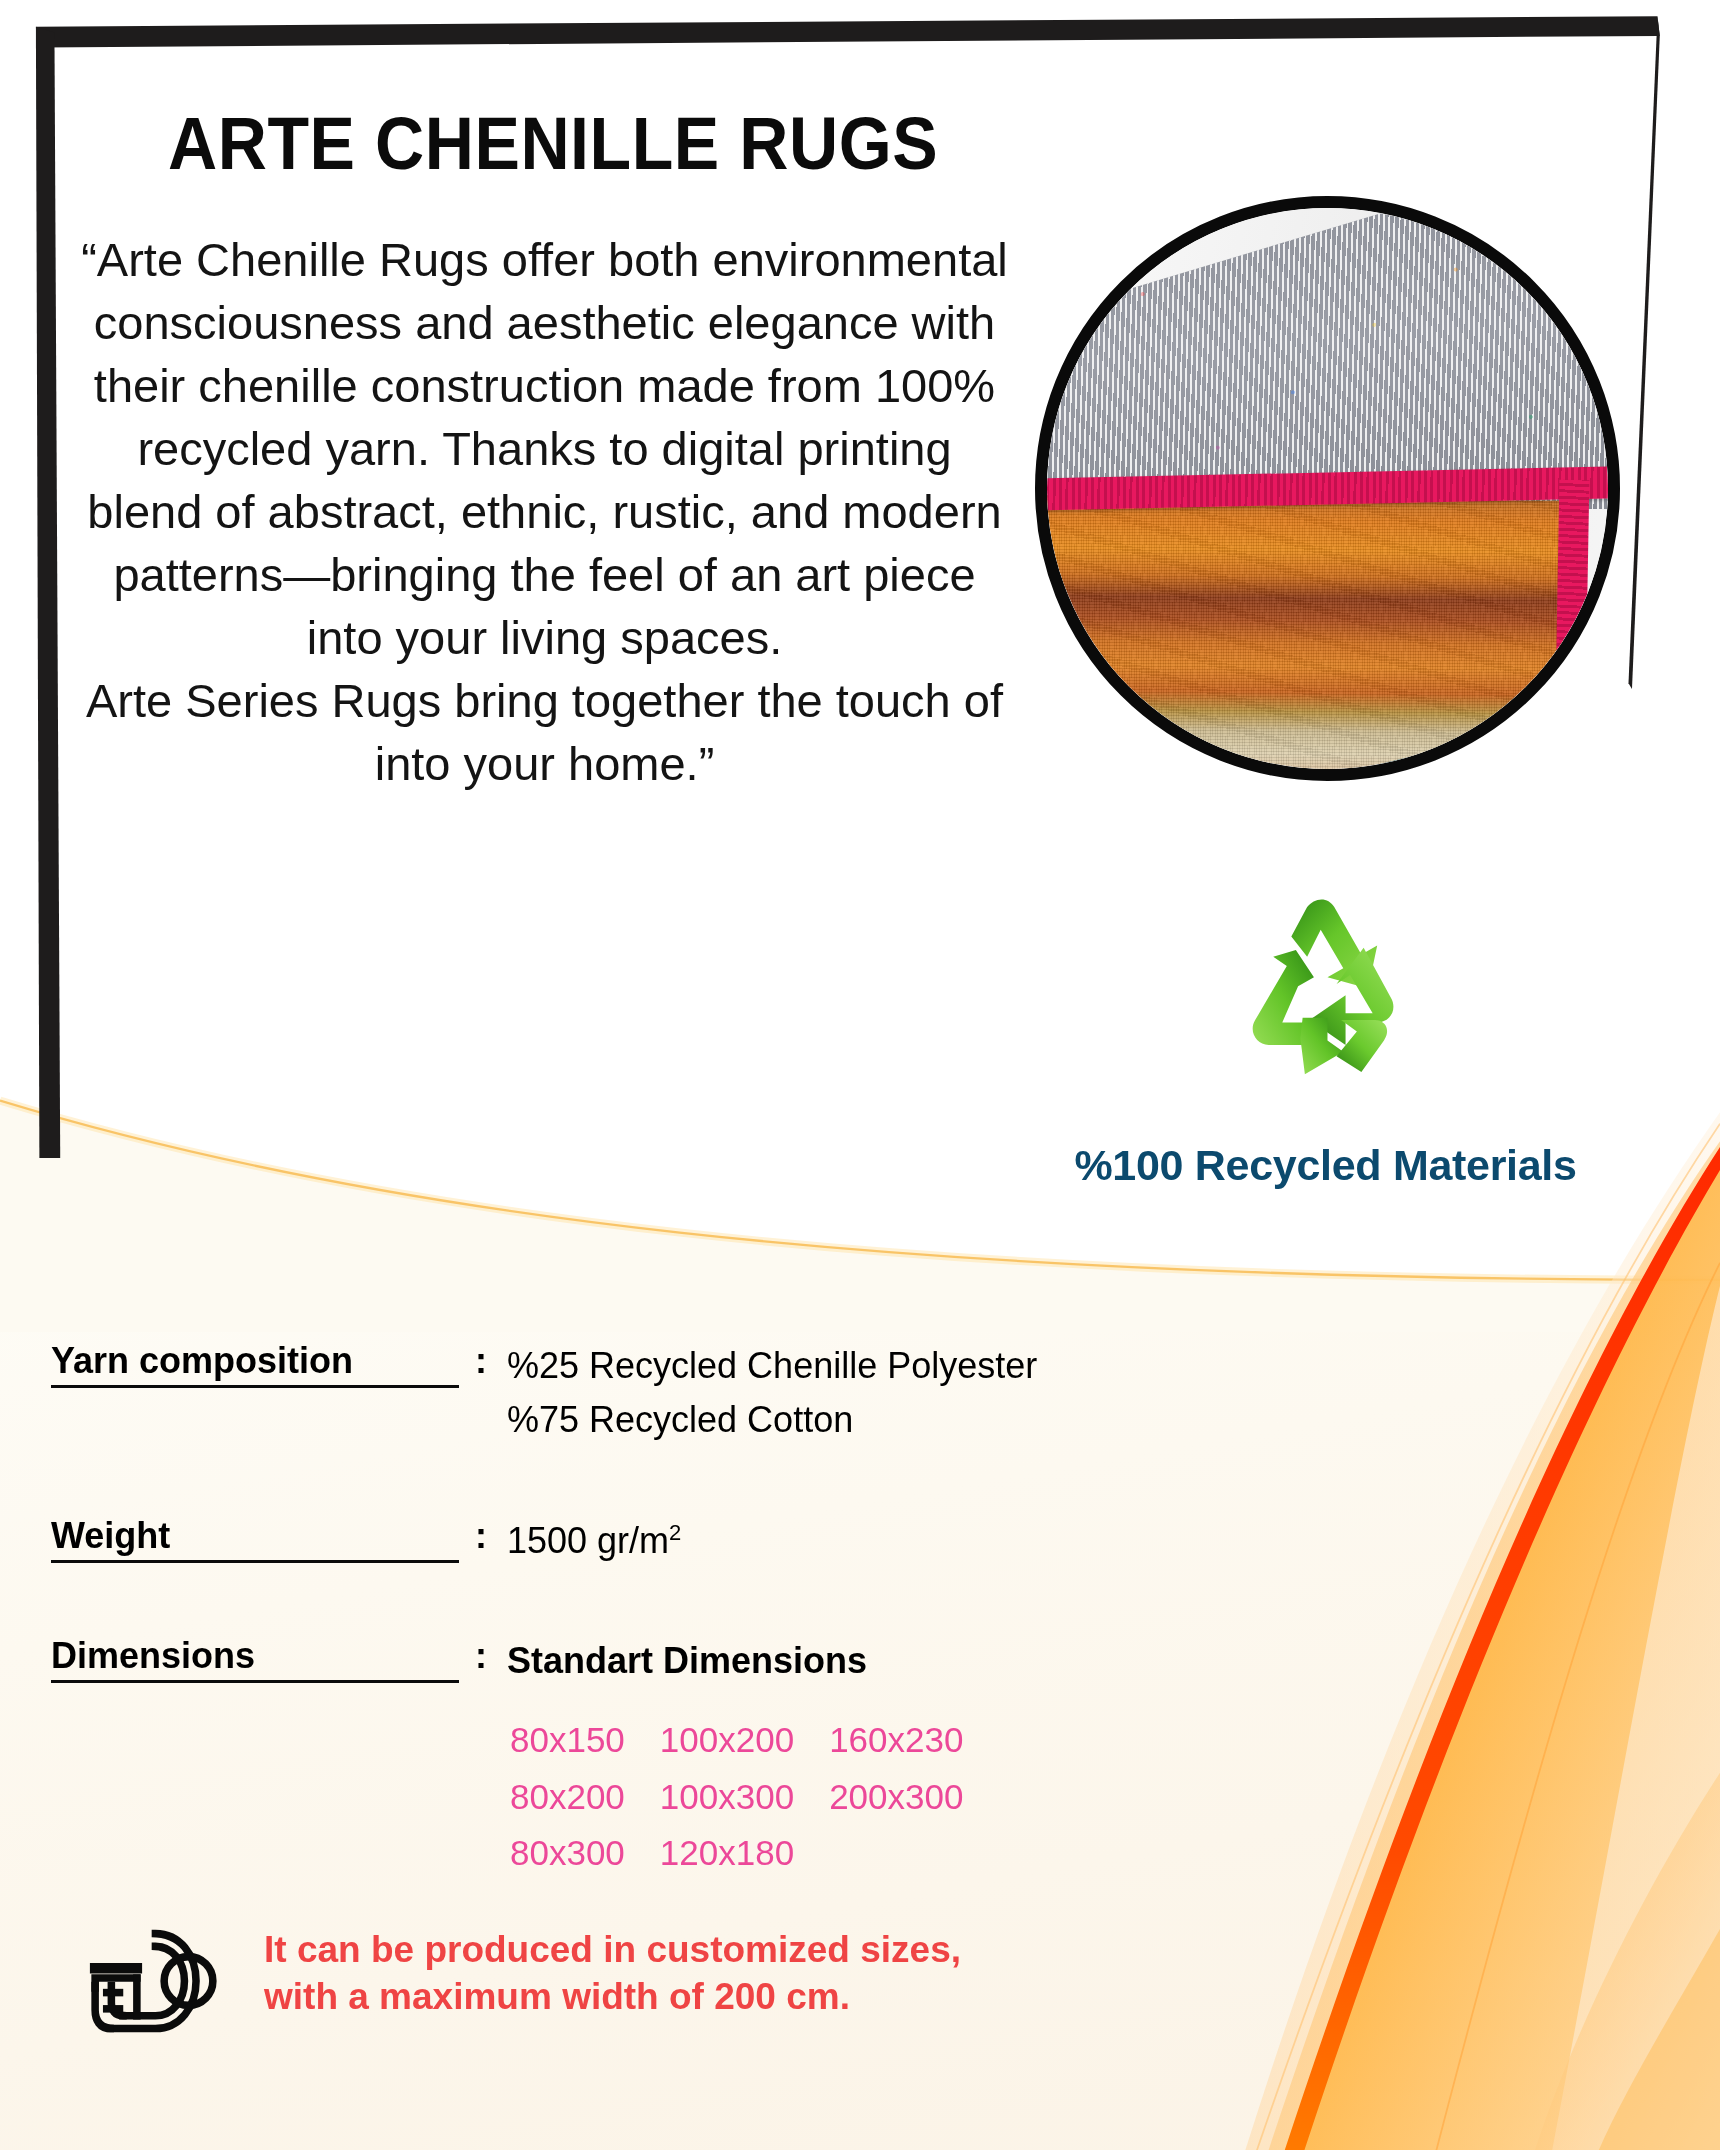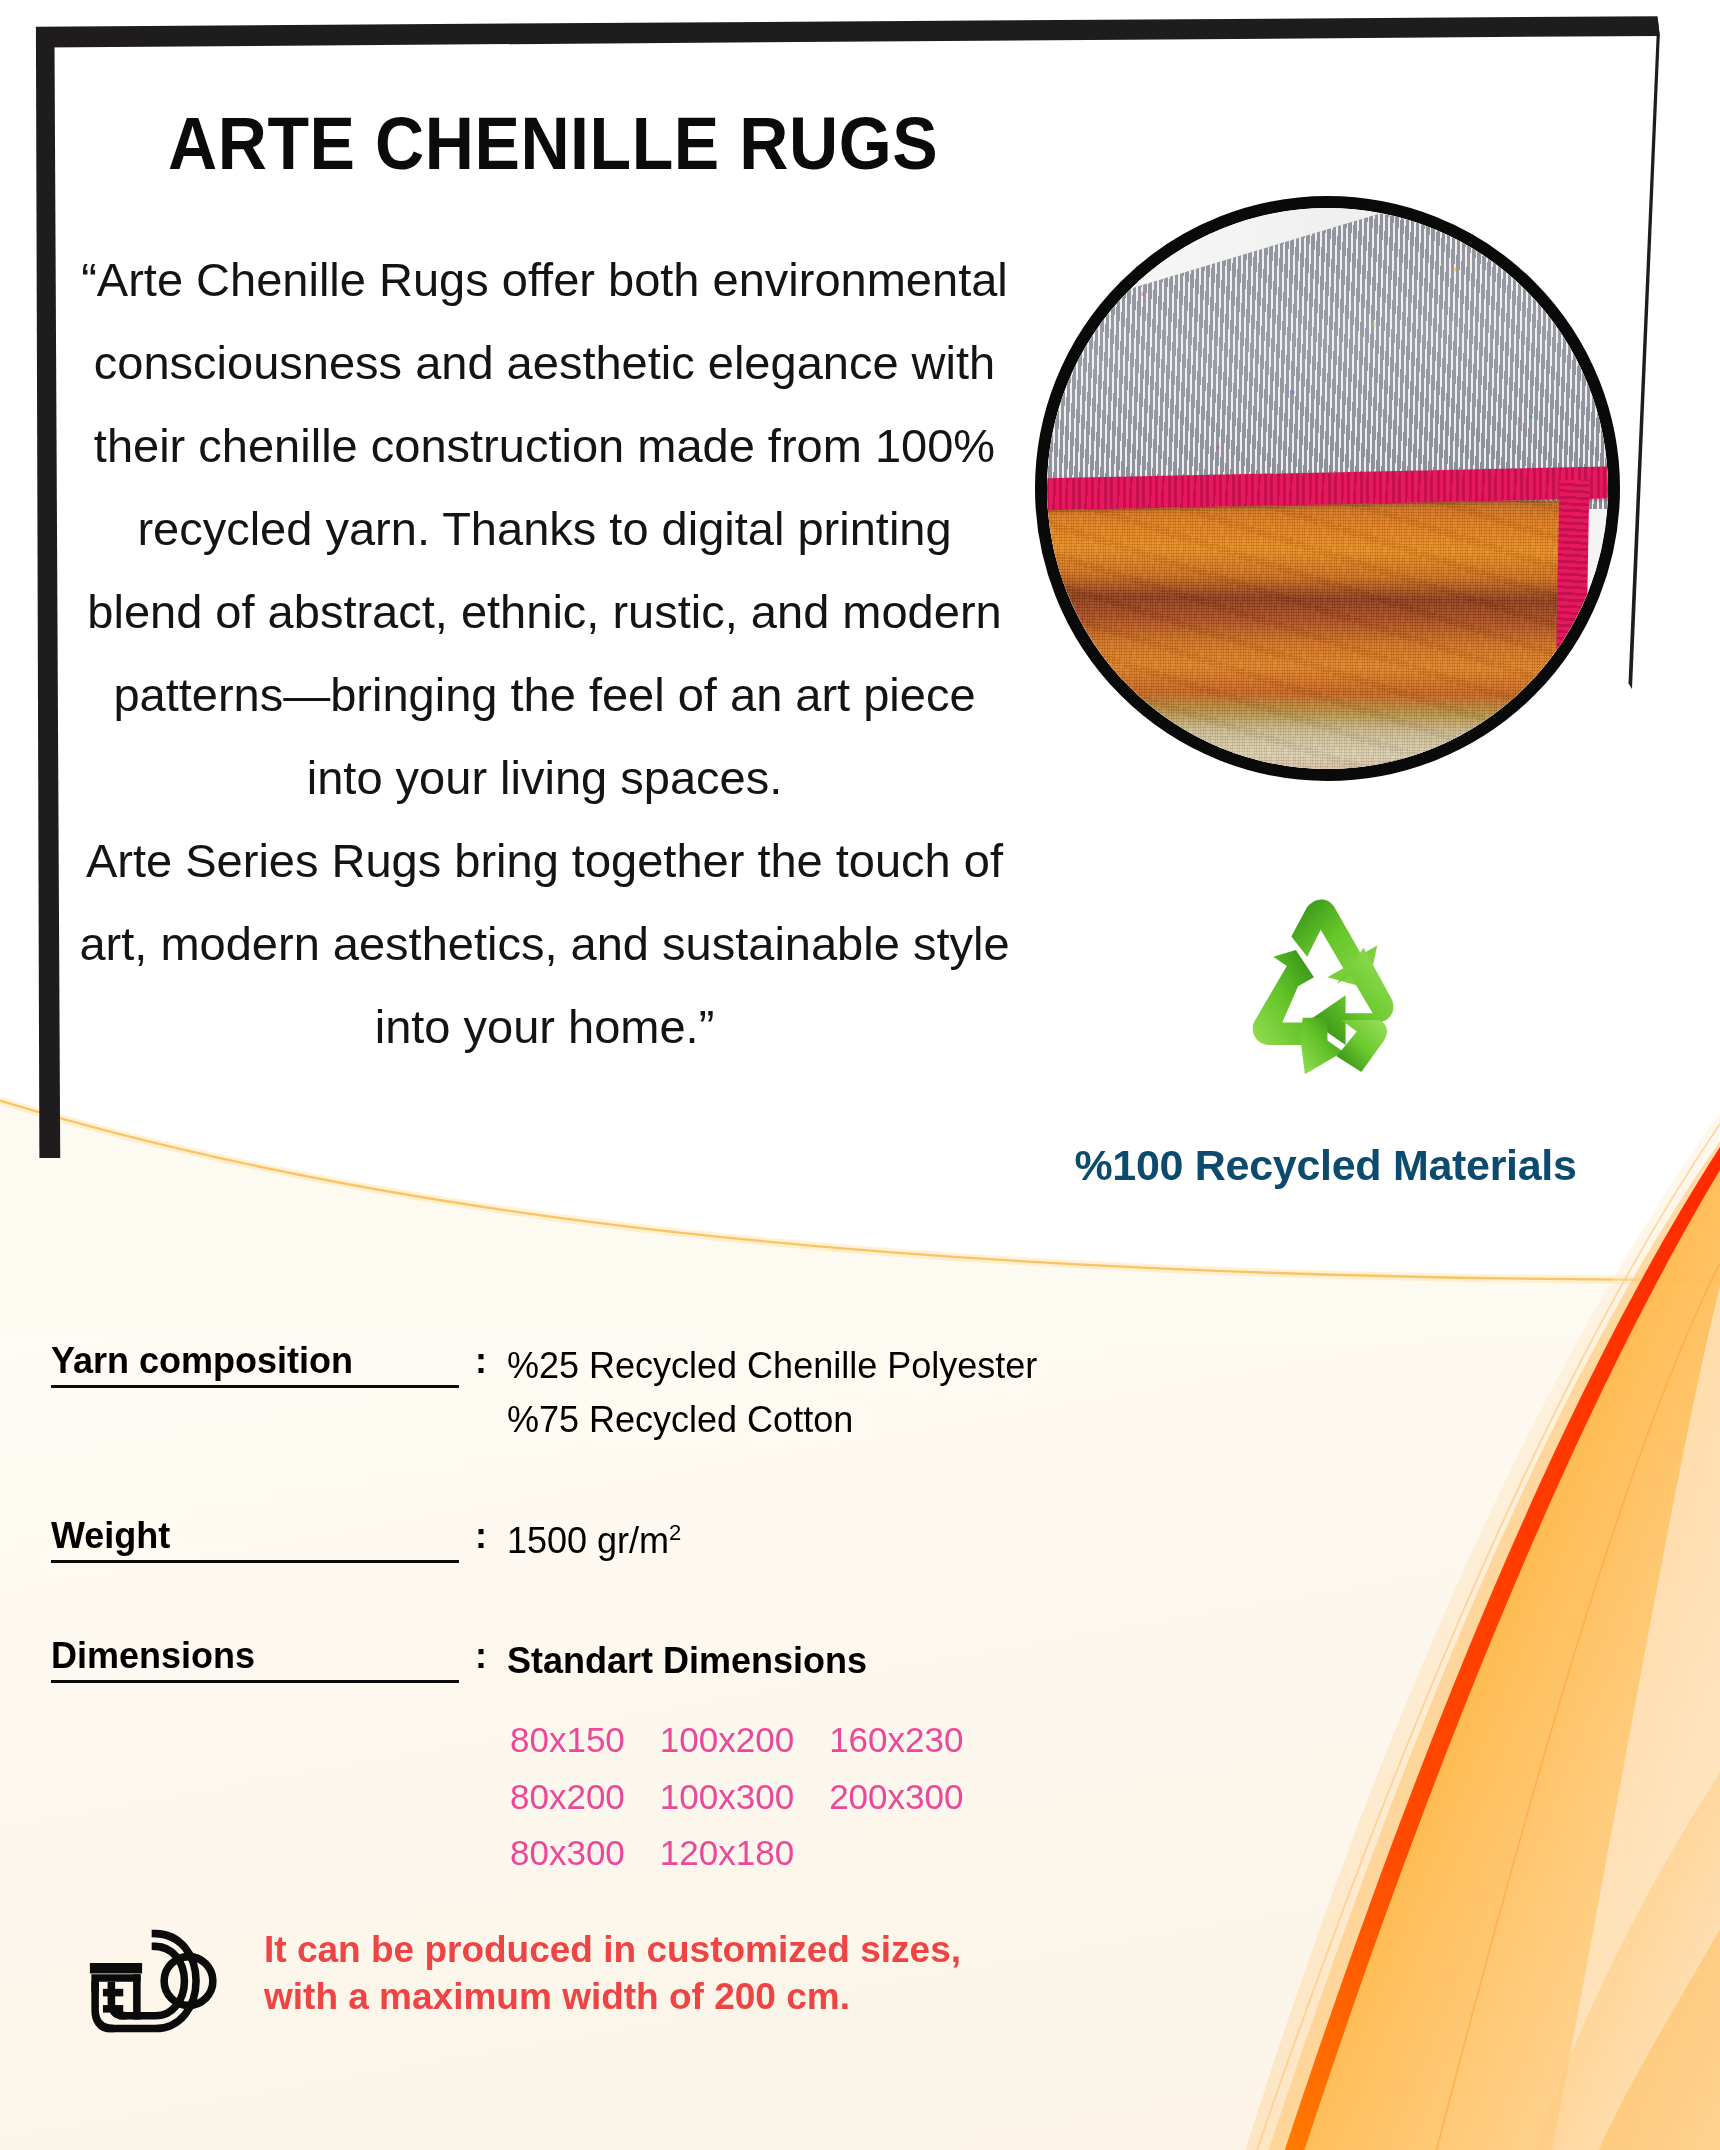--- a/index.html
+++ b/index.html
@@ -42,21 +42,21 @@
 
   
   .desc{
     position:absolute;left:55px;top:229px;width:979px;
     text-align:center;
     font-size:47px;line-height:1.34;
     color:#141414;
     font-family:"Liberation Sans","DejaVu Sans", sans-serif;
   }
   .desc p{margin:0;}
-  .desc .ln{display:block;margin-top:20px;}
+  .desc .ln{display:block;}
 
   
   .rug-circle{
     position:absolute;left:1035px;top:196px;width:585px;height:585px;
     border-radius:50%;
     border:12.7px solid #0a0a0a;
     box-sizing:border-box;
     overflow:hidden;
     background:#ffffff;
   }
@@ -256,21 +256,20 @@
   <div class="desc">
     <p>
       <span class="ln">“Arte Chenille Rugs offer both environmental</span>
       <span class="ln">consciousness and aesthetic elegance with</span>
       <span class="ln">their chenille construction made from 100%</span>
       <span class="ln">recycled yarn. Thanks to digital printing</span>
       <span class="ln">blend of abstract, ethnic, rustic, and modern</span>
       <span class="ln">patterns—bringing the feel of an art piece</span>
       <span class="ln">into your living spaces.</span>
       <span class="ln">Arte Series Rugs bring together the touch of</span>
-      <span class="ln">art, modern aesthetics, and sustainable style</span>
       <span class="ln">into your home.”</span>
     </p>
   </div>
 
   <div class="rug-circle">
     <div class="rug-inner">
       <div class="rug-bg"></div>
       <div class="rug-back"></div>
       <div class="rug-face"></div>
       <div class="rug-teal"></div>

